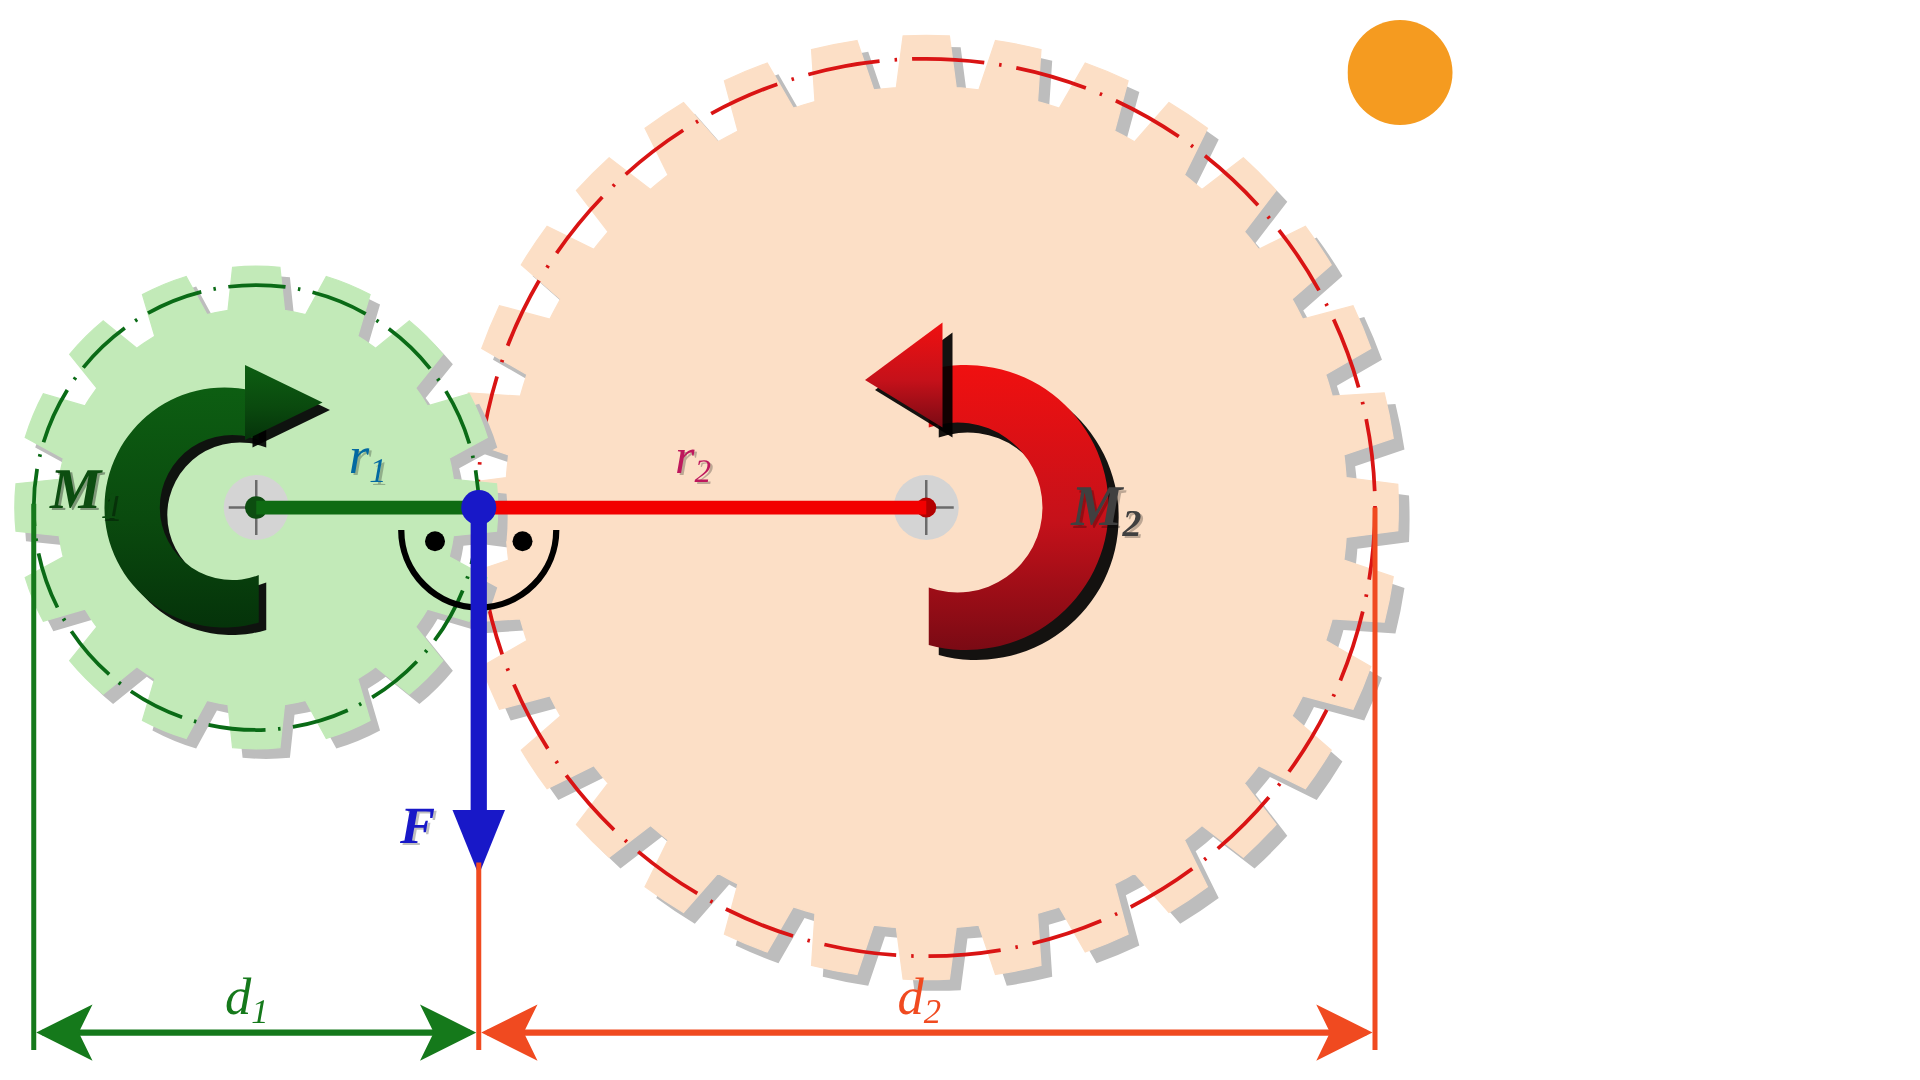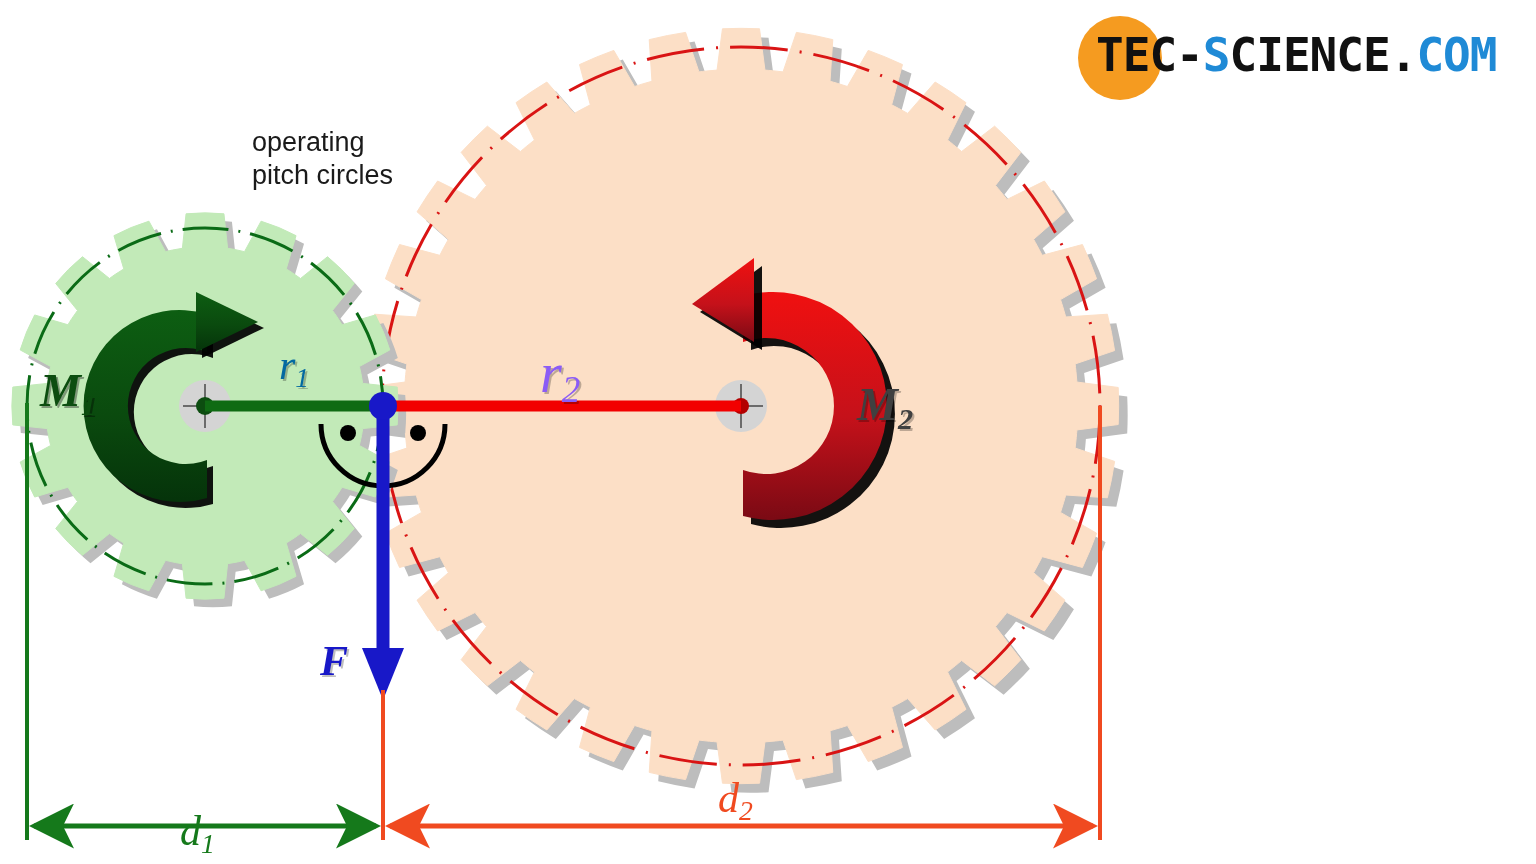--- a/index.html
+++ b/index.html
@@ -118,53 +118,46 @@
   <circle cx="383" cy="406" r="14" fill="#1818c8"></circle>
 
   <line x1="27" y1="403" x2="27" y2="840" stroke="#15791b" stroke-width="4"></line>
   <line x1="383" y1="690" x2="383" y2="840" stroke="#f04a20" stroke-width="4"></line>
   <line x1="1100" y1="406" x2="1100" y2="840" stroke="#f04a20" stroke-width="4"></line>
 
   <line x1="34" y1="826" x2="376" y2="826" stroke="#15791b" stroke-width="5" marker-start="url(#ah-green-s)" marker-end="url(#ah-green)"></line>
   <line x1="390" y1="826" x2="1093" y2="826" stroke="#f04a20" stroke-width="5" marker-start="url(#ah-orange-s)" marker-end="url(#ah-orange)"></line>
 </svg>
 
-<div class="lbl plain" style="left:252px;top:126px;">
-  <div>operating</div>
-  <div>pitch circles</div>
-</div>
 
 <div class="lbl mathb" style="left:40px;top:364px;font-size:46px;color:#0c4d10;text-shadow:2px 2px 0 rgba(0,0,0,.35);">
   <span>M</span><span class="sub">1</span>
 </div>
 
 <div class="lbl mathb" style="left:857px;top:378px;font-size:46px;color:#404040;text-shadow:2px 2px 0 rgba(0,0,0,.25);">
   <span>M</span><span class="sub">2</span>
 </div>
 
 <div class="lbl mathi" style="left:279px;top:341px;font-size:42px;color:#0369a1;text-shadow:2px 2px 0 rgba(0,0,0,.25);">
   <span>r</span><span class="sub">1</span>
 </div>
 
-<div class="lbl mathi" style="left:540px;top:341px;font-size:56px;color:#8b5cf6;text-shadow:2px 2px 0 rgba(0,0,0,.25);">
+<div class="lbl mathi" style="left:540px;top:341px;font-size:40px;color:#be185d;text-shadow:2px 2px 0 rgba(0,0,0,.25);">
   <span>r</span><span class="sub">2</span>
 </div>
 
 <div class="lbl mathb" style="left:320px;top:637px;font-size:42px;color:#1818c8;text-shadow:2px 2px 0 rgba(0,0,0,.25);">F</div>
 
-<div class="lbl mathi" style="left:180px;top:774px;font-size:42px;color:#15791b;margin-top:33px;">
+<div class="lbl mathi" style="left:180px;top:774px;font-size:42px;color:#15791b;">
   <span>d</span><span class="sub">1</span>
 </div>
 
 <div class="lbl mathi" style="left:718px;top:774px;font-size:42px;color:#f04a20;text-align:center;">
   <span>d</span><span class="sub">2</span>
 </div>
 
 <div class="logo">
   <svg viewBox="0 0 446 92" width="446" height="92">
     <circle cx="42" cy="46" r="42" fill="#f59b20"></circle>
   </svg>
 </div>
-<div class="logotxt">
-  <span style="color:#111111;">TEC</span><span style="color:#111111;">-</span><span style="color:#1f8ad6;">S</span><span style="color:#111111;">CIENC</span><span style="color:#111111;">E</span><span style="color:#111111;">.</span><span style="color:#1f8ad6;">COM</span>
-</div>
 
 </div>
 
 </body></html>

